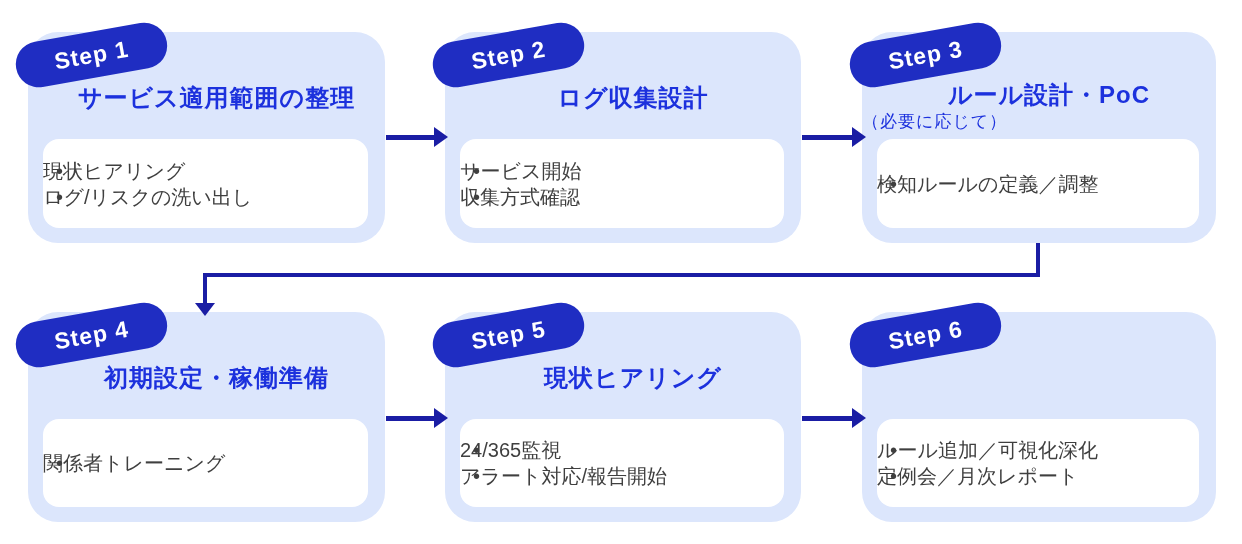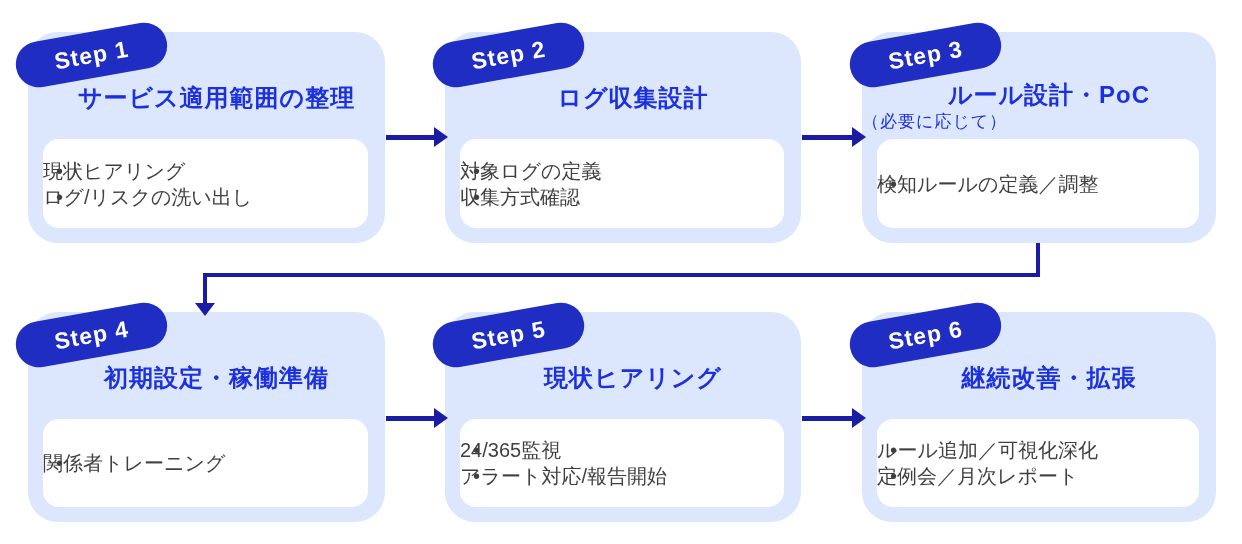--- a/index.html
+++ b/index.html
@@ -162,21 +162,21 @@
     </div>
   </div>
 
   <div class="card row1 col2">
     <div class="badge">
       <span class="badge-label">Step 2</span>
     </div>
     <div class="title">ログ収集設計</div>
     <div class="box">
       <ul class="bullets">
-        <li>対象ログの定義</li>
+        <li>サービス開始</li>
         <li>収集方式確認</li>
       </ul>
     </div>
   </div>
 
   <div class="card row1 col3 has-subtitle">
     <div class="badge">
       <span class="badge-label">Step 3</span>
     </div>
     <div class="title">ルール設計・PoC</div>
@@ -210,21 +210,20 @@
         <li>24/365監視</li>
         <li>アラート対応/報告開始</li>
       </ul>
     </div>
   </div>
 
   <div class="card row2 col3">
     <div class="badge">
       <span class="badge-label">Step 6</span>
     </div>
-    <div class="title">継続改善・拡張</div>
     <div class="box">
       <ul class="bullets">
         <li>ルール追加／可視化深化</li>
         <li>定例会／月次レポート</li>
       </ul>
     </div>
   </div>
 
   <div class="h-arrow arrow-r1 arrow-g1">
     <div class="shaft"></div>

